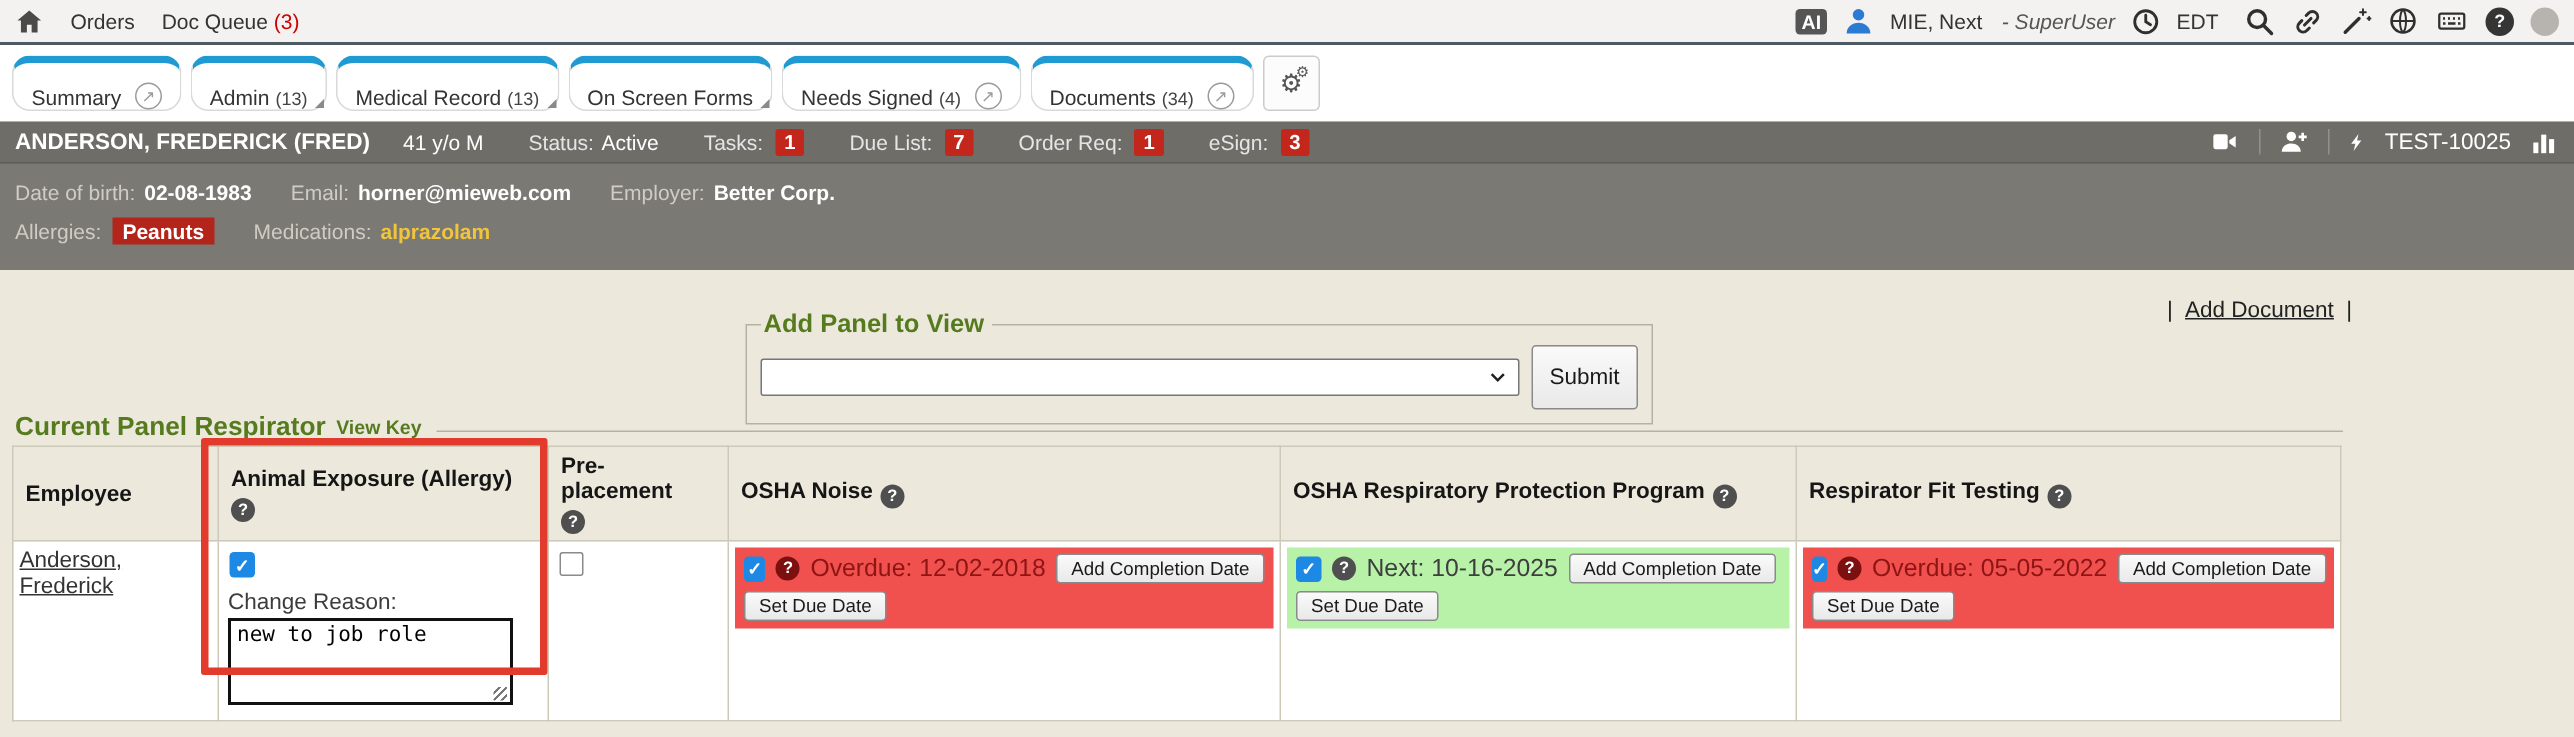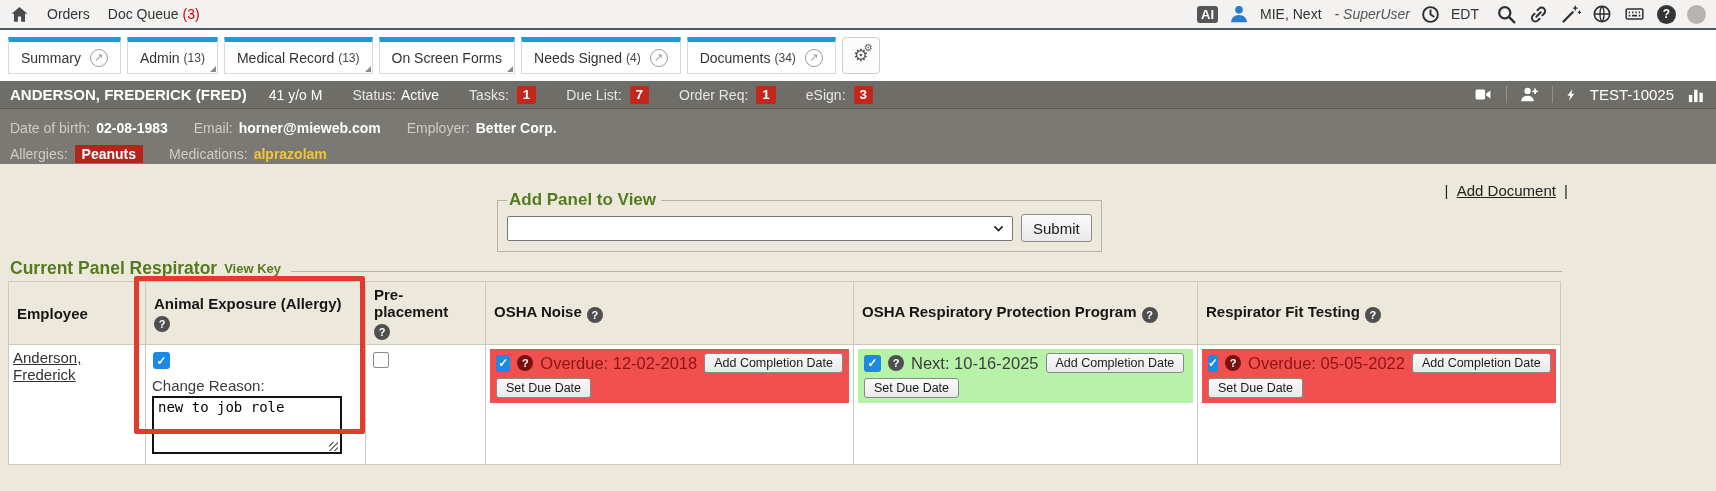--- a/index.html
+++ b/index.html
@@ -14,61 +14,61 @@
   .red-text { color:#cc0000; }
   .ai-badge { background:#555; color:#fff; font-weight:bold; font-size:13px; border-radius:3px; padding:1px 4px; }
   .user-name { color:#333; }
   .user-role { color:#555; font-style:italic; margin-left:2px; }
   .help-circle { width:19px; height:19px; border-radius:50%; background:#353535; color:#fff; font-size:12px; font-weight:bold; display:inline-flex; align-items:center; justify-content:center; }
   .gray-circle { width:19px; height:19px; border-radius:50%; background:#b7b4b0; }
   .icon { display:inline-flex; align-items:center; justify-content:center; }
 
   
   .tabbar { height:51px; background:#fff; display:flex; align-items:flex-start; padding:7px 0 0 8px; gap:6px; }
-  .tab { position:relative; display:inline-flex; align-items:center; height:37px; padding:0 12px; background:#fff;
-         border:1px solid #d9d9d9; border-top:5px solid #1f9ad2; border-radius:1px; color:#333; font-size:14px; cursor:pointer; }
+  .tab { position:relative; display:inline-flex; align-items:flex-end; height:37px; padding:0 12px; background:#fff;
+         border:1px solid #d9d9d9; border-top:5px solid #1f9ad2; border-radius:12px; color:#333; font-size:14px; cursor:pointer; }
   .tab .cnt { font-size:12px; margin-left:4px; color:#444; }
   .tab.active { background:#1391c9; border-color:#1391c9; color:#fff; font-weight:bold; }
   .tab .fold { position:absolute; right:1px; bottom:1px; width:0; height:0; border-left:6px solid transparent; border-bottom:6px solid #8a8a8a; }
   .tab.active .fold { border-bottom-color:rgba(255,255,255,.85); }
   .ext-icon { width:18px; height:18px; border:1.5px solid #9b9b9b; border-radius:50%; color:#9b9b9b; font-size:11px; display:inline-flex; align-items:center; justify-content:center; margin-left:9px; }
   .gear-btn { display:inline-flex; align-items:center; justify-content:center; height:37px; width:38px; border:1px solid #ccc; border-radius:4px; background:#fcfcfc; color:#555; font-size:17px; cursor:pointer; position:relative; }
   .gear-btn .gear2 { position:absolute; top:4px; right:6px; font-size:10px; }
 
   
   .patientbar { height:27px; background:#6f6d68; color:#fff; display:flex; align-items:center; padding:0 10px; }
   .pb-name { font-weight:bold; font-size:15px; }
   .pb-age { margin-left:22px; }
   .pb-label { color:#e5e5e5; margin-left:30px; }
   .pb-value { margin-left:5px; }
   .badge { background:#c3271b; color:#fff; font-weight:bold; border-radius:2px; padding:0 6px; margin-left:8px; font-size:13.5px; line-height:18px; }
   .pb-right { margin-left:auto; display:flex; align-items:center; gap:12px; }
   .pb-div { width:1px; height:17px; background:#94918b; }
   .pb-id { font-size:15px; }
 
   
-  .infobar { height:56px; background:#7b7974; border-top:1px solid #5e5c58; color:#fff; padding:7px 10px 0; }
+  .infobar { height:72px; background:#7b7974; border-top:1px solid #5e5c58; color:#fff; padding:7px 10px 0; }
   .ib-row { display:flex; align-items:center; height:24px; }
   .ib-label { color:#cfccc5; }
   .ib-value { color:#fff; font-weight:600; margin-left:6px; }
   .ib-gap { margin-left:26px; }
   .allergy-badge { background:#b3251a; color:#fff; font-weight:bold; padding:1px 7px; margin-left:7px; }
   .med-value { color:#f0c53c; font-weight:600; margin-left:6px; }
 
   
   .main { position:relative; height:323px; background:#ece9dc; }
   .add-doc-row { position:absolute; top:18px; left:8px; width:1560px; text-align:right; font-size:15px; color:#222; }
   .add-doc-row a { color:#222; text-decoration:underline; cursor:pointer; margin:0 4px; }
 
   fieldset.add-panel { position:absolute; left:497px; top:26px; width:588px; border:1px solid #b5b2a2; padding:2px 9px 9px; }
   fieldset.add-panel legend { color:#567b1f; font-weight:bold; font-size:17px; padding:0 5px 0 2px; }
   .ap-row { display:flex; align-items:center; gap:8px; margin-top:2px; }
   .fake-select { width:506px; height:25px; background:#fff; border:1px solid #767676; border-radius:2px; display:flex; align-items:center; justify-content:flex-end; padding:0 7px; cursor:pointer; }
   .btn { font-family:"Liberation Sans",sans-serif; background:linear-gradient(#fafafa,#e9e9e9); border:1px solid #8a8a8a; border-radius:3px; color:#1a1a1a; cursor:pointer; }
-  .submit-btn { font-size:15px; height:28px; padding:0 11px;text-align:right; }
+  .submit-btn { font-size:15px; height:43px; padding:0 11px;text-align:right; }
 
   .section-head { position:absolute; left:10px; top:94px; width:1552px; display:flex; align-items:center; }
   .section-title { color:#567b1f; font-weight:bold; font-size:17.5px; }
   .view-key { color:#567b1f; font-weight:bold; font-size:13px; margin-left:7px; cursor:pointer; }
   .section-line { flex:1; height:1px; background:#b5b2a2; margin-left:10px; margin-top:5px; }
 
   table.panel { position:absolute; left:8px; top:117px; width:1552px; border-collapse:collapse; table-layout:fixed; }
   table.panel th { background:#ece9dc; border:1px solid #cdc9b9; font-size:15px; font-weight:bold; color:#161616; text-align:left; padding:4px 8px; vertical-align:middle; height:46px; }
   table.panel td { background:#fff; border:1px solid #cdc9b9; vertical-align:top; padding:4px; height:120px; }
   td.emp-cell { background:#ece9dc; padding:5px 8px; }

